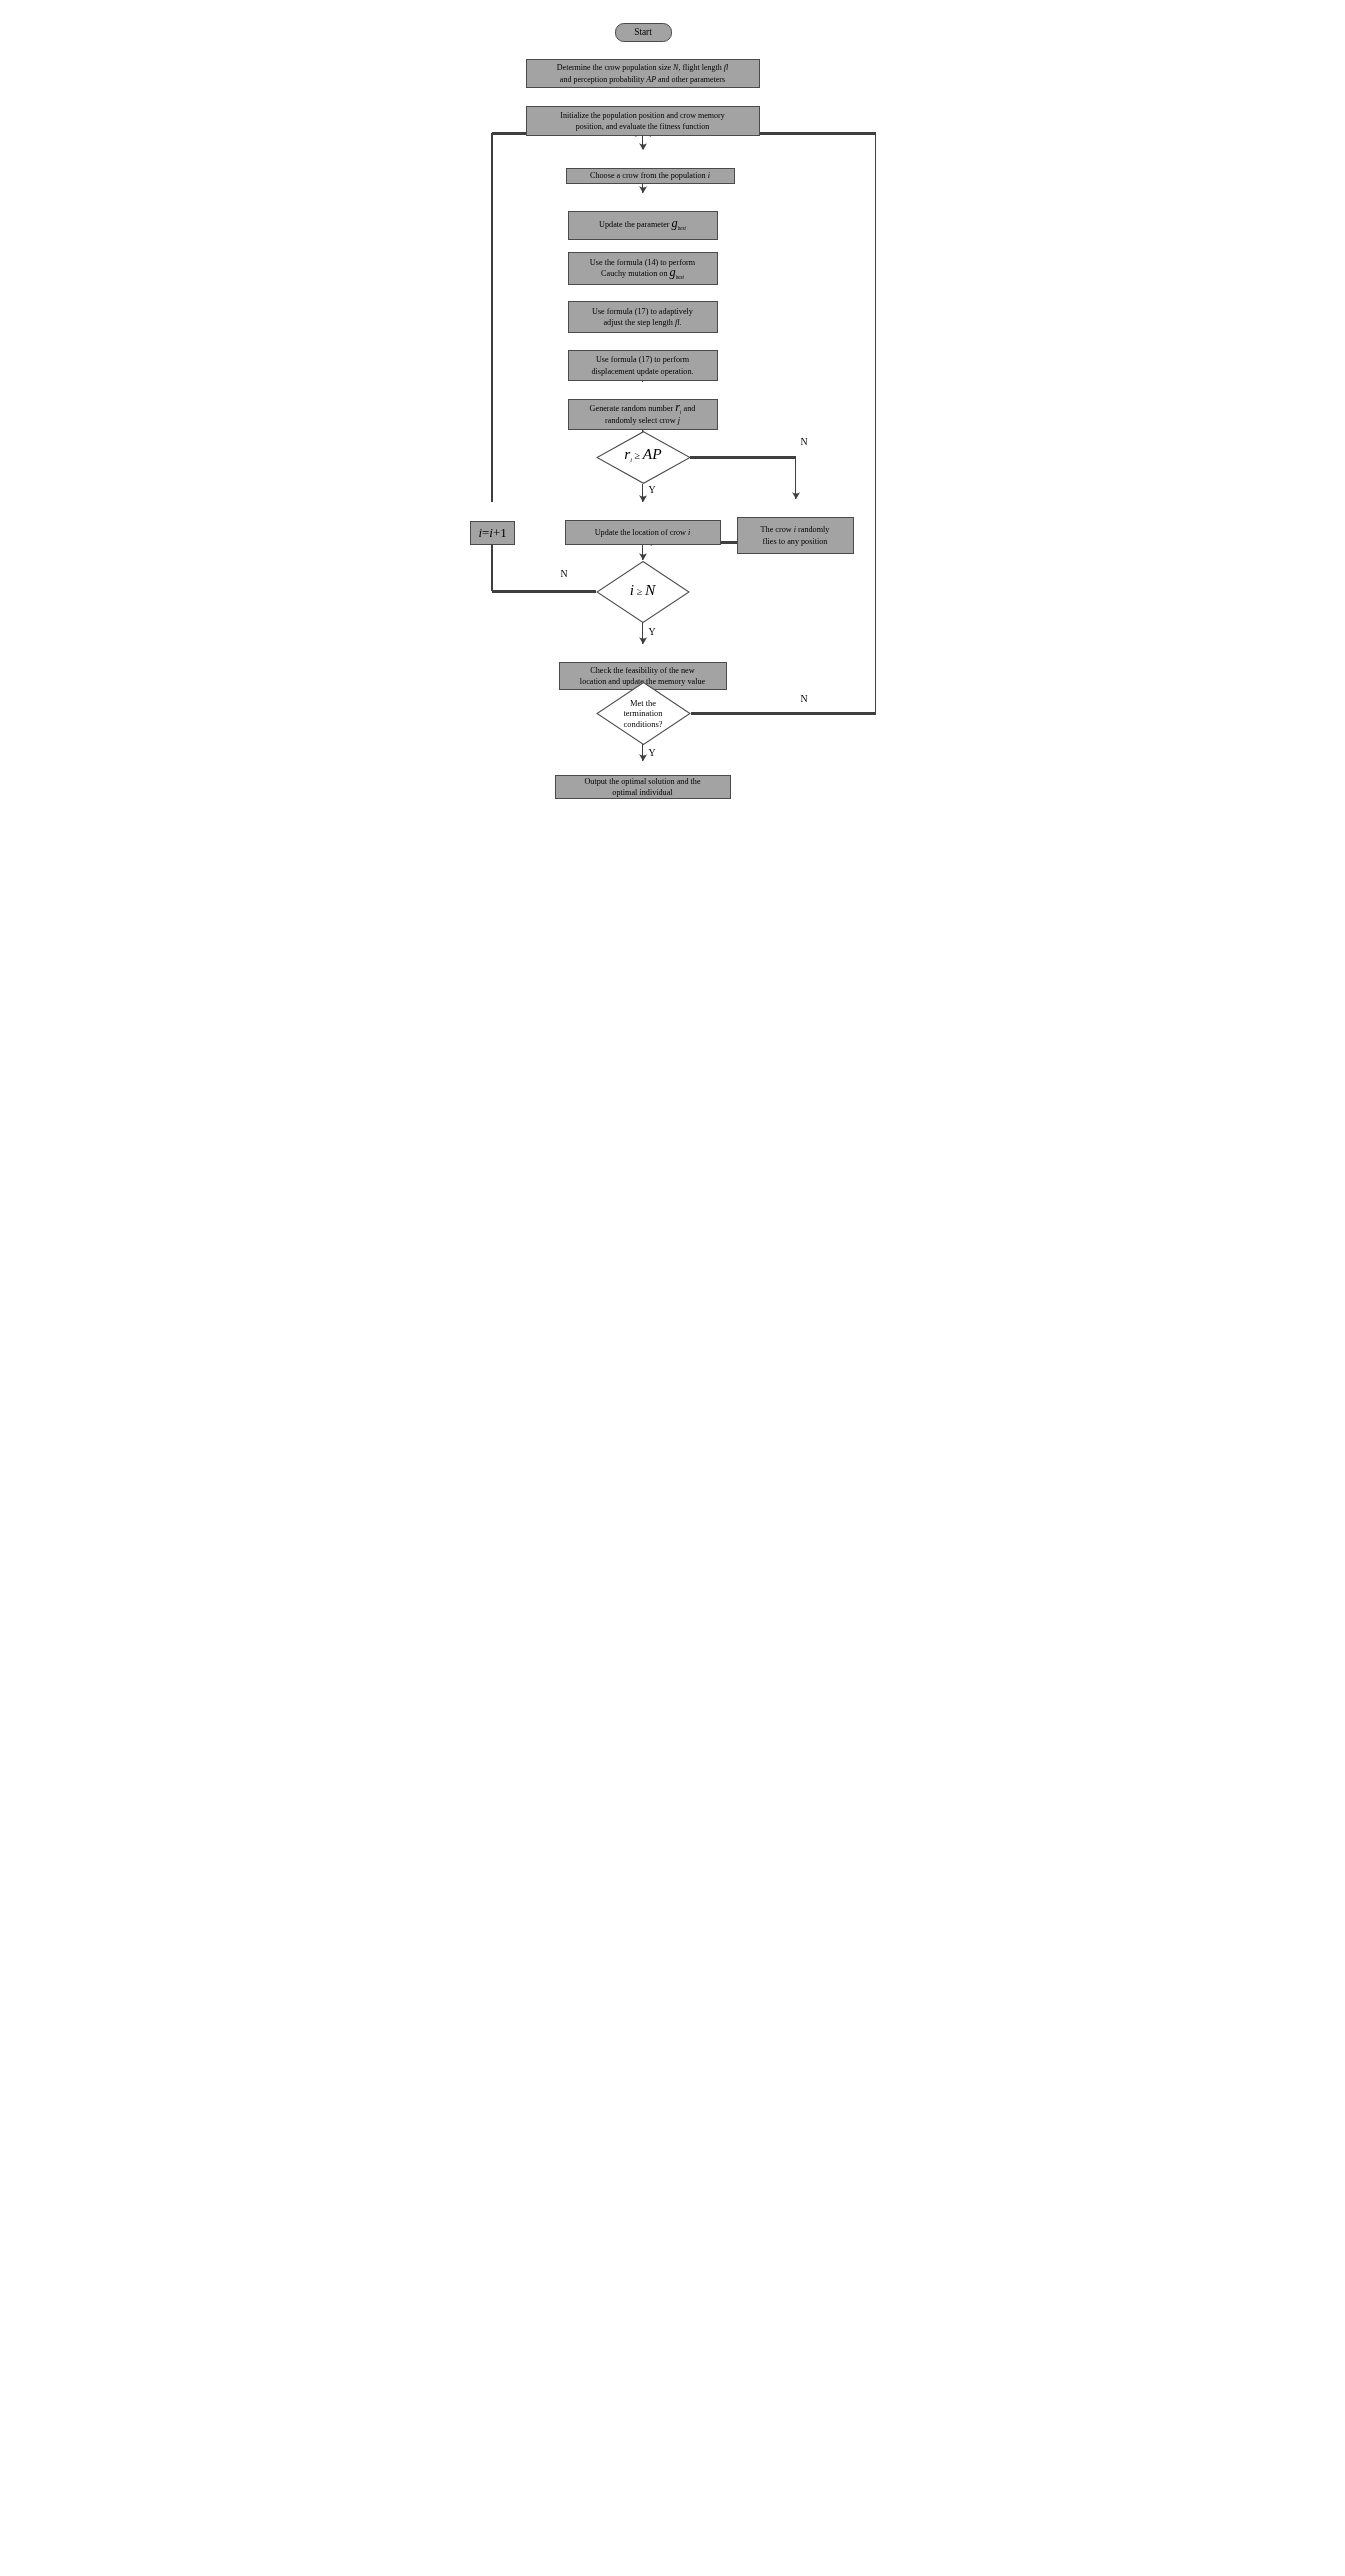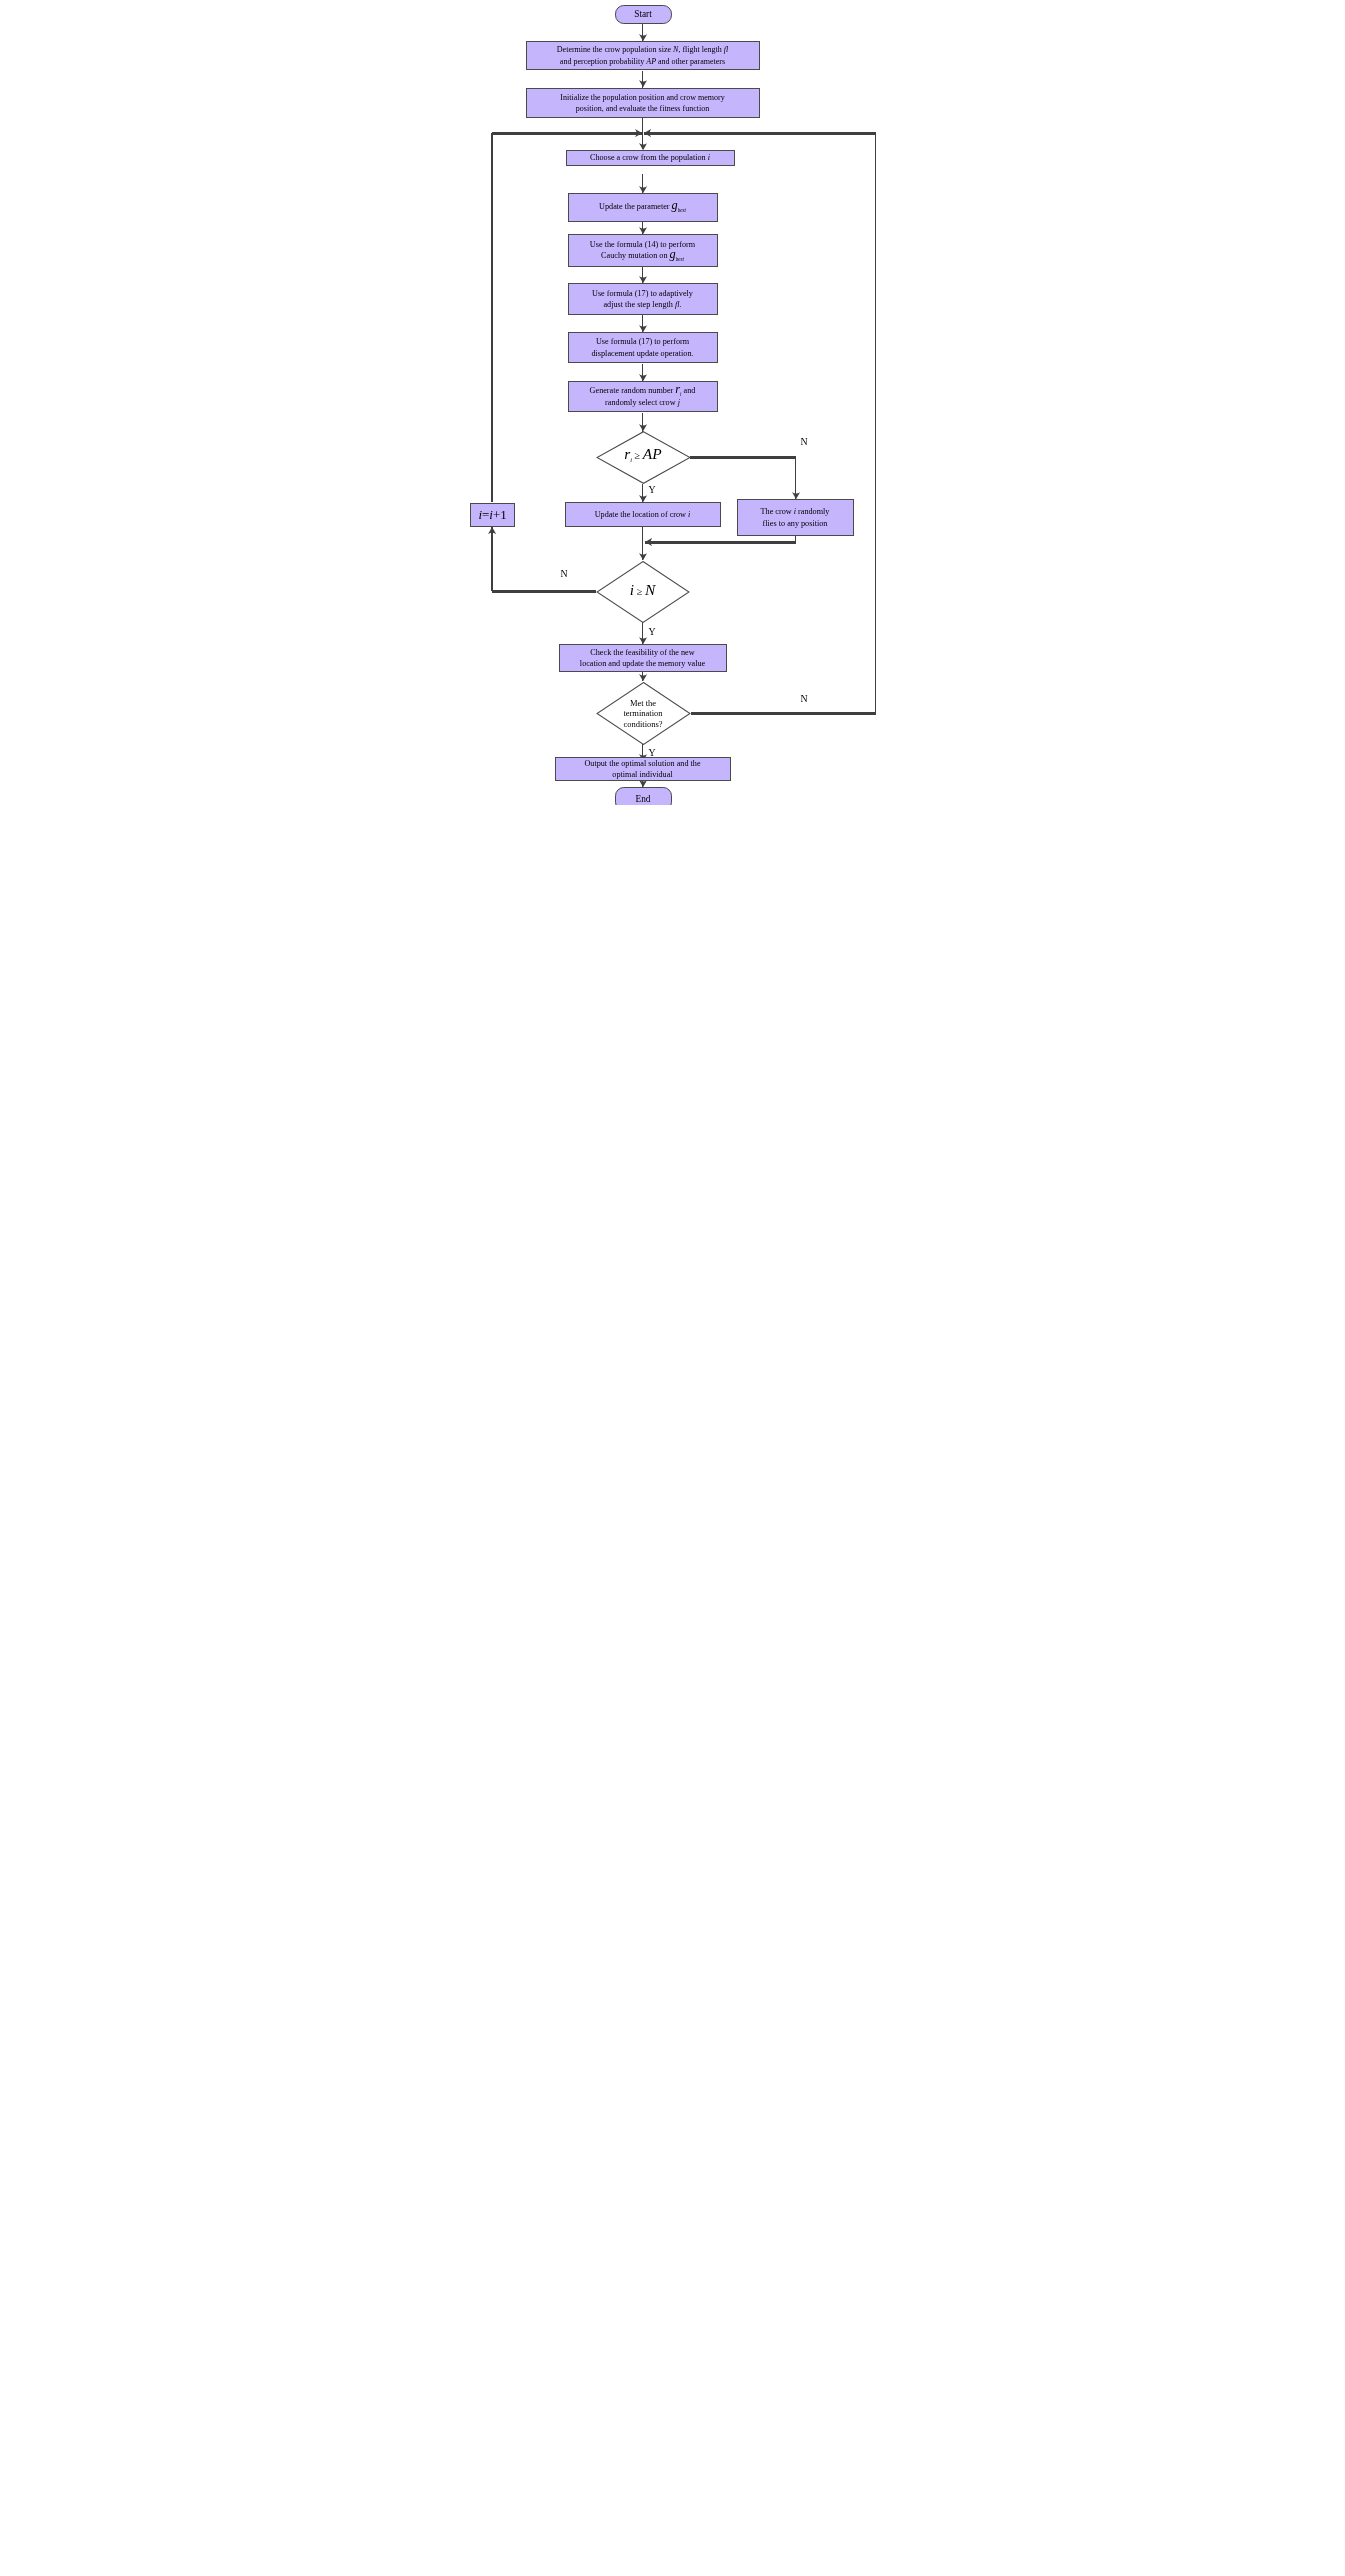--- a/index.html
+++ b/index.html
@@ -2,24 +2,24 @@
 <html style="font-size:8.2px"><head>
 <meta charset="utf-8">
 <style>
   html,body{margin:0;padding:0;background:#ffffff;}
   #canvas{
     position:relative;width:412px;height:805px;margin:0 auto;background:#ffffff;
     font-family:"Liberation Serif","DejaVu Serif",serif;color:#000;
     overflow:hidden;
   }
   .node{
-    position:absolute;box-sizing:border-box;background:#c4b5fd;
+    position:absolute;box-sizing:border-box;background:#a3a3a3;
     border:1px solid #4a4a4a;
     display:flex;flex-direction:column;justify-content:center;align-items:center;
-    text-align:center;line-height:1.38;z-index:3;
+    text-align:center;line-height:1.38;z-index:3;margin-top:18px;
   }
   .terminal{border-radius:8.8px;font-size:9.3px;}
   .bigbox{font-size:8px;}
   .midbox{font-size:8.2px;}
   .ln{width:100%;}
   .fm{font-style:italic;font-size:1.5em;line-height:0;}
   sub.sb{font-style:italic;font-size:0.62em;}
   i{font-style:italic;}
   .diamond{position:absolute;z-index:3;}
   .diamond svg{display:block;}

